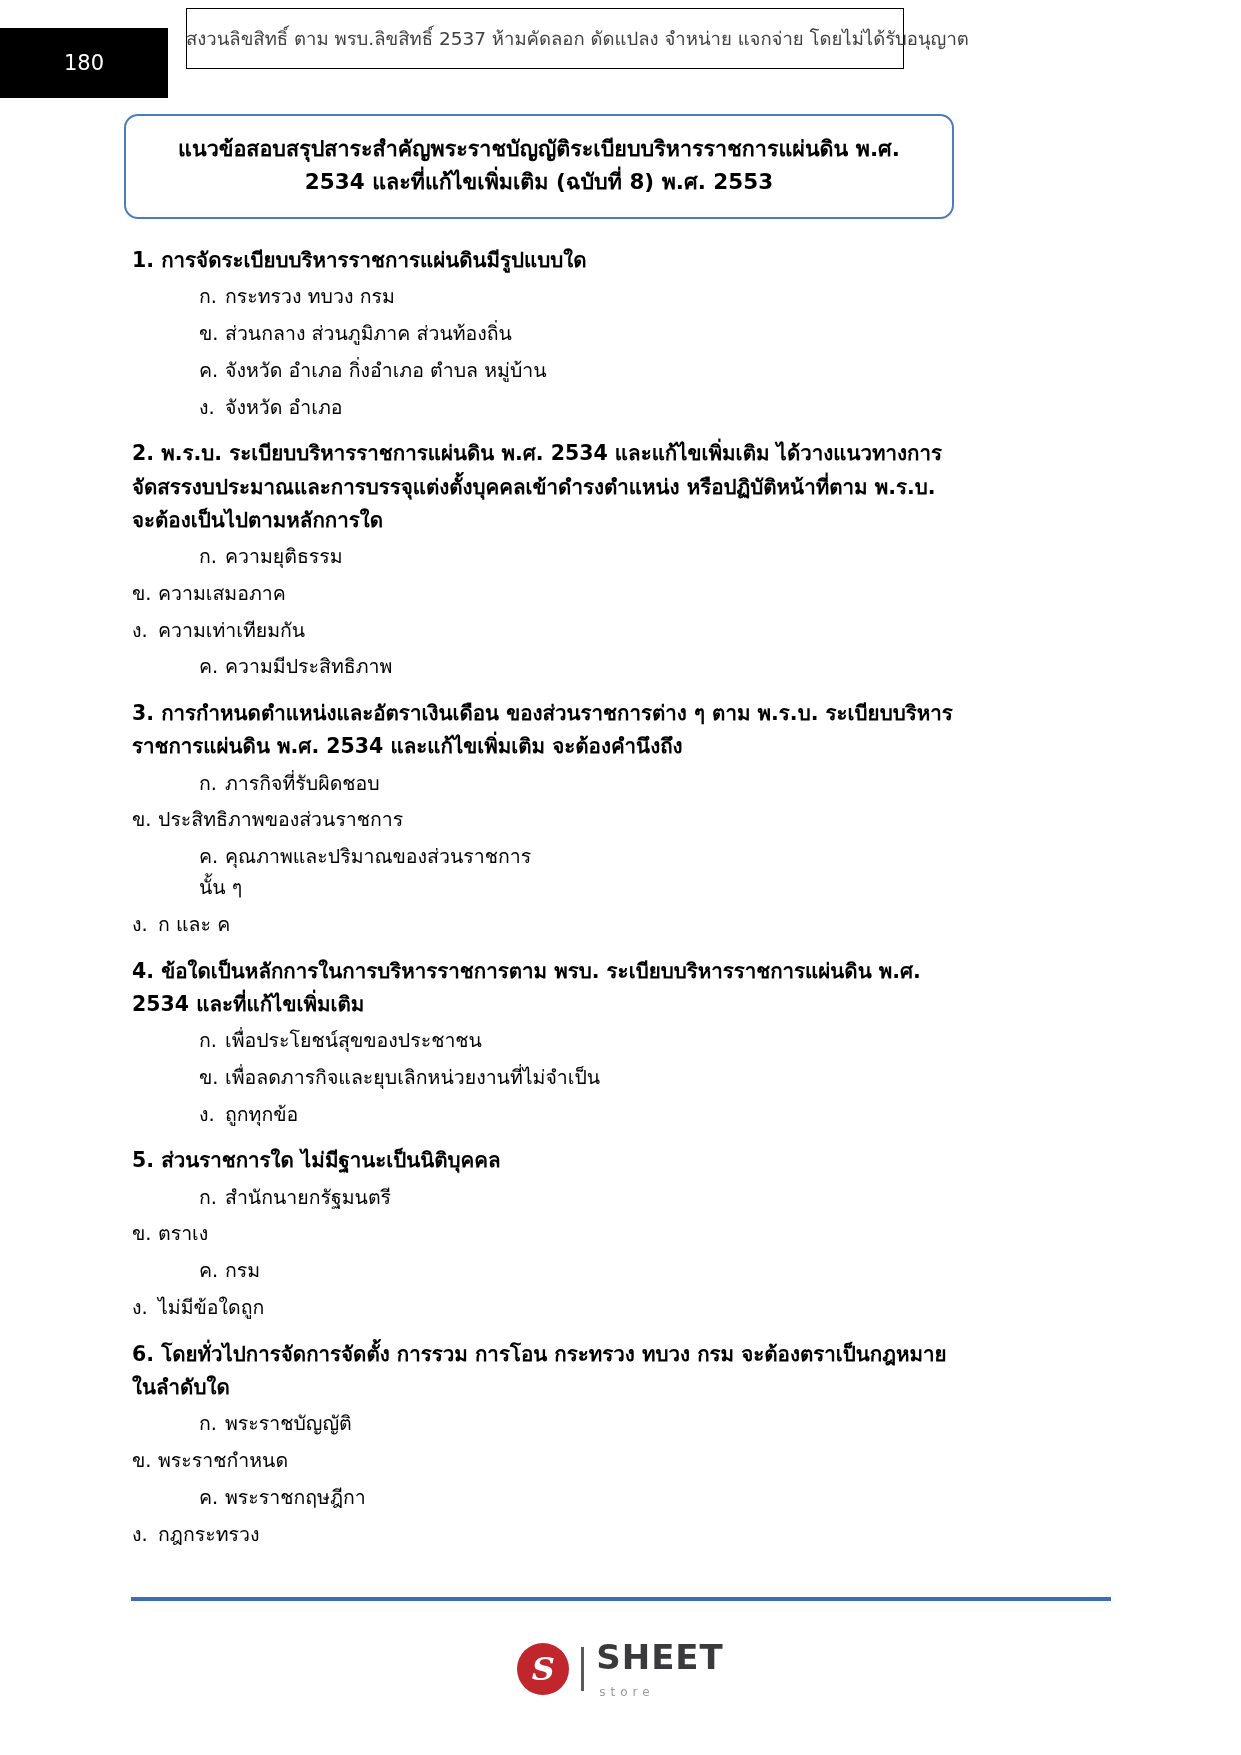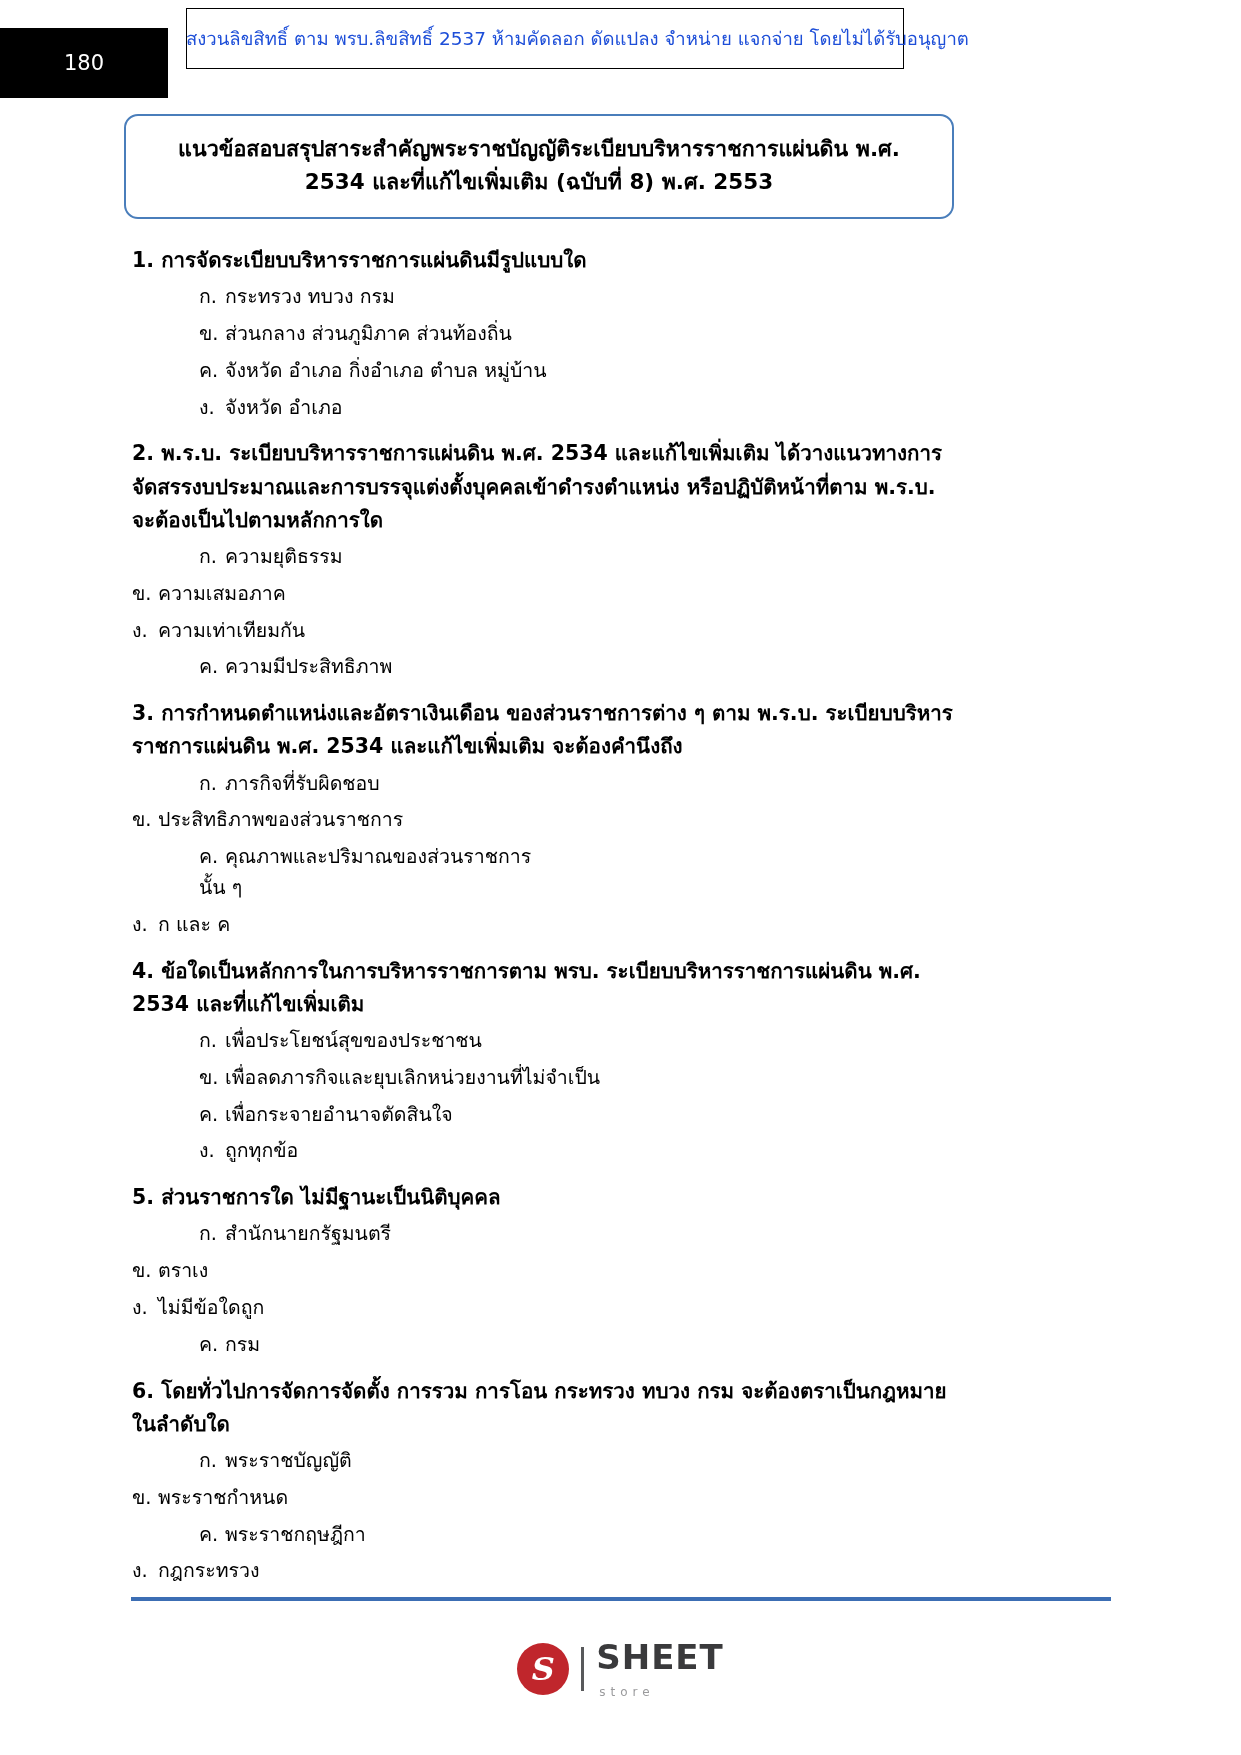--- a/index.html
+++ b/index.html
@@ -54,21 +54,21 @@
   }
   .copyright-text {
     position: absolute;
     left: 186px;
     top: 8px;
     width: 718px;
     height: 55px;
     line-height: 61px;
     text-align: center;
     font-size: 18.5px;
-    color: #1d4ed8;
+    color: #404040;
     white-space: nowrap;
   }
 
   
   .title-box {
     position: absolute;
     left: 124px;
     top: 114px;
     width: 830px;
     box-sizing: border-box;
@@ -223,32 +223,31 @@
       </div>
       <div class="choice-row">
         <div class="choice choice-col-a"><span class="lbl">ค.</span><span>คุณภาพและปริมาณของส่วนราชการนั้น ๆ</span></div>
         <div class="choice choice-col-b"><span class="lbl">ง.</span><span>ก และ ค</span></div>
       </div>
     </div>
     <div class="question">4. ข้อใดเป็นหลักการในการบริหารราชการตาม พรบ. ระเบียบบริหารราชการแผ่นดิน พ.ศ. 2534 และที่แก้ไขเพิ่มเติม</div>
     <div class="choices">
       <div class="choice choice-indent"><span class="lbl">ก.</span><span>เพื่อประโยชน์สุขของประชาชน</span></div>
       <div class="choice choice-indent"><span class="lbl">ข.</span><span>เพื่อลดภารกิจและยุบเลิกหน่วยงานที่ไม่จำเป็น</span></div>
-      <div class="choice choice-indent"><span class="lbl">ค.</span><span>เพื่อกระจายอำนาจตัดสินใจ</span></div>
       <div class="choice choice-indent"><span class="lbl">ง.</span><span>ถูกทุกข้อ</span></div>
     </div>
     <div class="question">5. ส่วนราชการใด ไม่มีฐานะเป็นนิติบุคคล</div>
     <div class="choices">
       <div class="choice-row">
         <div class="choice choice-col-a"><span class="lbl">ก.</span><span>สำนักนายกรัฐมนตรี</span></div>
         <div class="choice choice-col-b"><span class="lbl">ข.</span><span>ตราเง</span></div>
       </div>
       <div class="choice-row">
+        <div class="choice choice-col-a"><span class="lbl">ค.</span><span>กรม</span></div>
         <div class="choice choice-col-b"><span class="lbl">ง.</span><span>ไม่มีข้อใดถูก</span></div>
-        <div class="choice choice-col-a"><span class="lbl">ค.</span><span>กรม</span></div>
       </div>
     </div>
     <div class="question">6. โดยทั่วไปการจัดการจัดตั้ง การรวม การโอน กระทรวง ทบวง กรม จะต้องตราเป็นกฎหมายในลำดับใด</div>
     <div class="choices">
       <div class="choice-row">
         <div class="choice choice-col-a"><span class="lbl">ก.</span><span>พระราชบัญญัติ</span></div>
         <div class="choice choice-col-b"><span class="lbl">ข.</span><span>พระราชกำหนด</span></div>
       </div>
       <div class="choice-row">
         <div class="choice choice-col-a"><span class="lbl">ค.</span><span>พระราชกฤษฎีกา</span></div>

